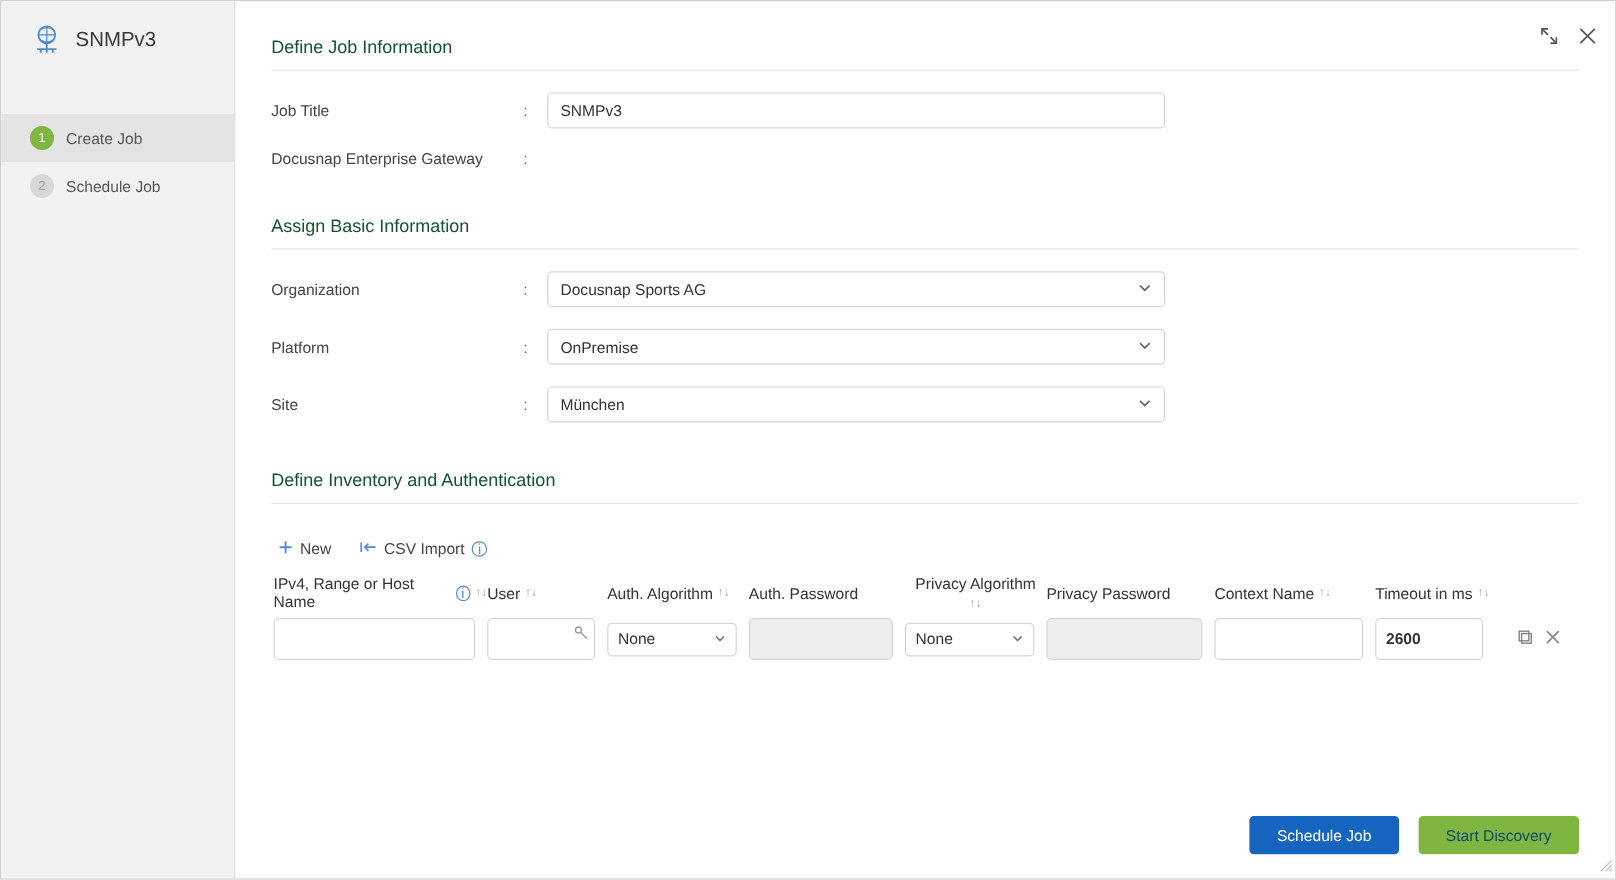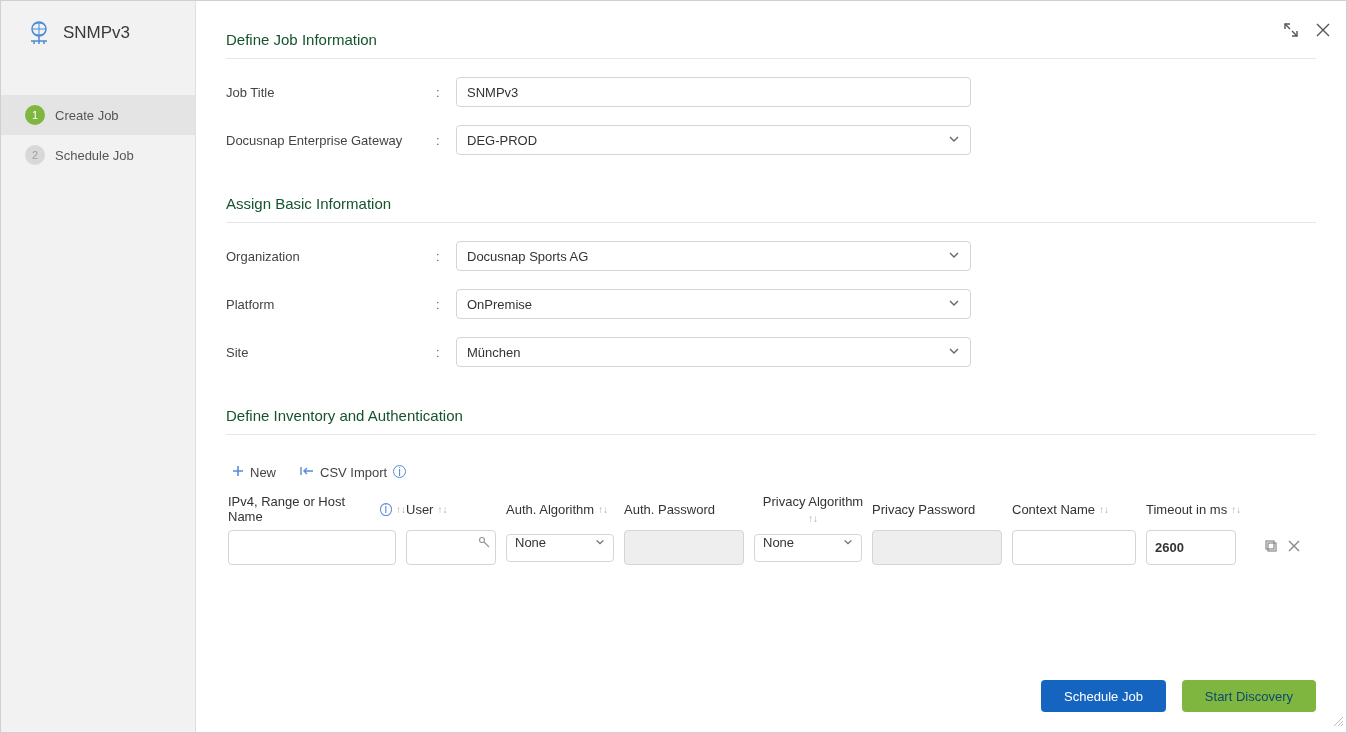--- a/index.html
+++ b/index.html
@@ -29,21 +29,21 @@
 .form-label { width: 210px; font-size: 13px; color: #444; }
 .form-colon { width: 20px; text-align: left; color: #666; font-size: 13px; }
 .form-field { width: 515px; }
 .text-input, .select-input { width: 100%; height: 30px; border: 1px solid #d5d5d5; border-radius: 4px; padding: 0 10px; font-size: 13px; color: #333; background: #fff; }
 .select-input { display: flex; align-items: center; justify-content: space-between; cursor: pointer; }
 .chevron { color: #777; }
 
 .section-gap { height: 22px; }
 
 .inv-toolbar { display: flex; gap: 24px; padding: 12px 0 14px 6px; }
-.inv-btn { display: flex; gap: 6px; font-size: 13px; color: #444; cursor: pointer; }
+.inv-btn { display: flex; align-items: center; gap: 6px; font-size: 13px; color: #444; cursor: pointer; }
 .inv-btn .icon { color: #5b88d7; }
 .info-icon { color: #5b88d7; font-size: 12px; border: 1px solid #5b88d7; border-radius: 50%; width: 13px; height: 13px; display: inline-flex; align-items: center; justify-content: center; line-height: 1; }
 
 .grid { width: 100%; }
 .grid-header { display: flex; padding: 0 0 6px 0; }
 .grid-header .col { font-size: 13px; color: #333; display: flex; align-items: center; gap: 4px; }
 .sort-ic { color: #aaa; font-size: 10px; }
 
 .grid-row { display: flex; align-items: center; gap: 0;}
 
@@ -52,21 +52,21 @@
 .col-auth-alg { width: 118px; }
 .col-auth-pw  { width: 130px; }
 .col-priv-alg { width: 118px; flex-direction: column; }
 .col-priv-pw  { width: 140px; }
 .col-ctx     { width: 134px; }
 .col-timeout { width: 100px; }
 .col-actions { width: 60px; display:flex; gap:10px; justify-content: flex-end; padding-right: 6px; }
 
 .cell-input { height: 35px; border: 1px solid #d5d5d5; border-radius: 4px; font-size: 13px; padding: 0 8px; background:#fff; color:#333; width: calc(100% - 10px); font-weight: bold; }
 .cell-input.disabled { background: #eeeeee; }
-.cell-select { height: 28px; border: 1px solid #d5d5d5; border-radius: 4px; font-size: 13px; padding: 0 8px; background:#fff; color:#333; display:flex; justify-content:space-between; width: calc(100% - 10px); }
+.cell-select { height: 28px; border: 1px solid #d5d5d5; border-radius: 4px; font-size: 13px; padding: 0 8px; background:#fff; color:#333; display:flex; align-items:center; justify-content:space-between; width: calc(100% - 10px); }
 .cell-user { position: relative; }
 .cell-user .key-ic { position: absolute; right: 16px; top: 6px; color:#999; font-size:12px; }
 .row-act { color:#888; cursor:pointer; font-size:14px; }
 
 .footer { position: absolute; right: 30px; bottom: 20px; display: flex; gap: 16px; }
 .btn { height: 32px; padding: 0 22px; border-radius: 4px; font-size: 13px; display:flex; align-items:center; cursor:pointer; border:1px solid transparent;}
 .btn-primary { background: #1565c0; color:#fff; }
 .btn-success { background: #7eb63f; color:#0c4a6e; }
 
 .resize-handle { position:absolute; right:2px; bottom:2px; color:#bbb; font-size:12px; }
@@ -129,30 +129,20 @@
       <div class="form-label">Job Title</div>
       <div class="form-colon">:</div>
       <div class="form-field">
         <input class="text-input" value="SNMPv3" style="">
       </div>
     </div>
 
     <div class="form-row">
       <div class="form-label">Docusnap Enterprise Gateway</div>
       <div class="form-colon">:</div>
-      <div class="form-field">
-        <div class="select-input">
-          <span>DEG-PROD</span>
-          <span class="chevron">
-            <svg width="12" height="12" viewBox="0 0 12 12">
-                <path d="M2 4 L6 8 L10 4" stroke="#666" stroke-width="1.4" fill="none"></path>
-              </svg>
-          </span>
-        </div>
-      </div>
     </div>
 
     <div class="section-gap"></div>
 
     <div class="section-title">Assign Basic Information</div>
 
     <div class="form-row">
       <div class="form-label">Organization</div>
       <div class="form-colon">:</div>
       <div class="form-field">

